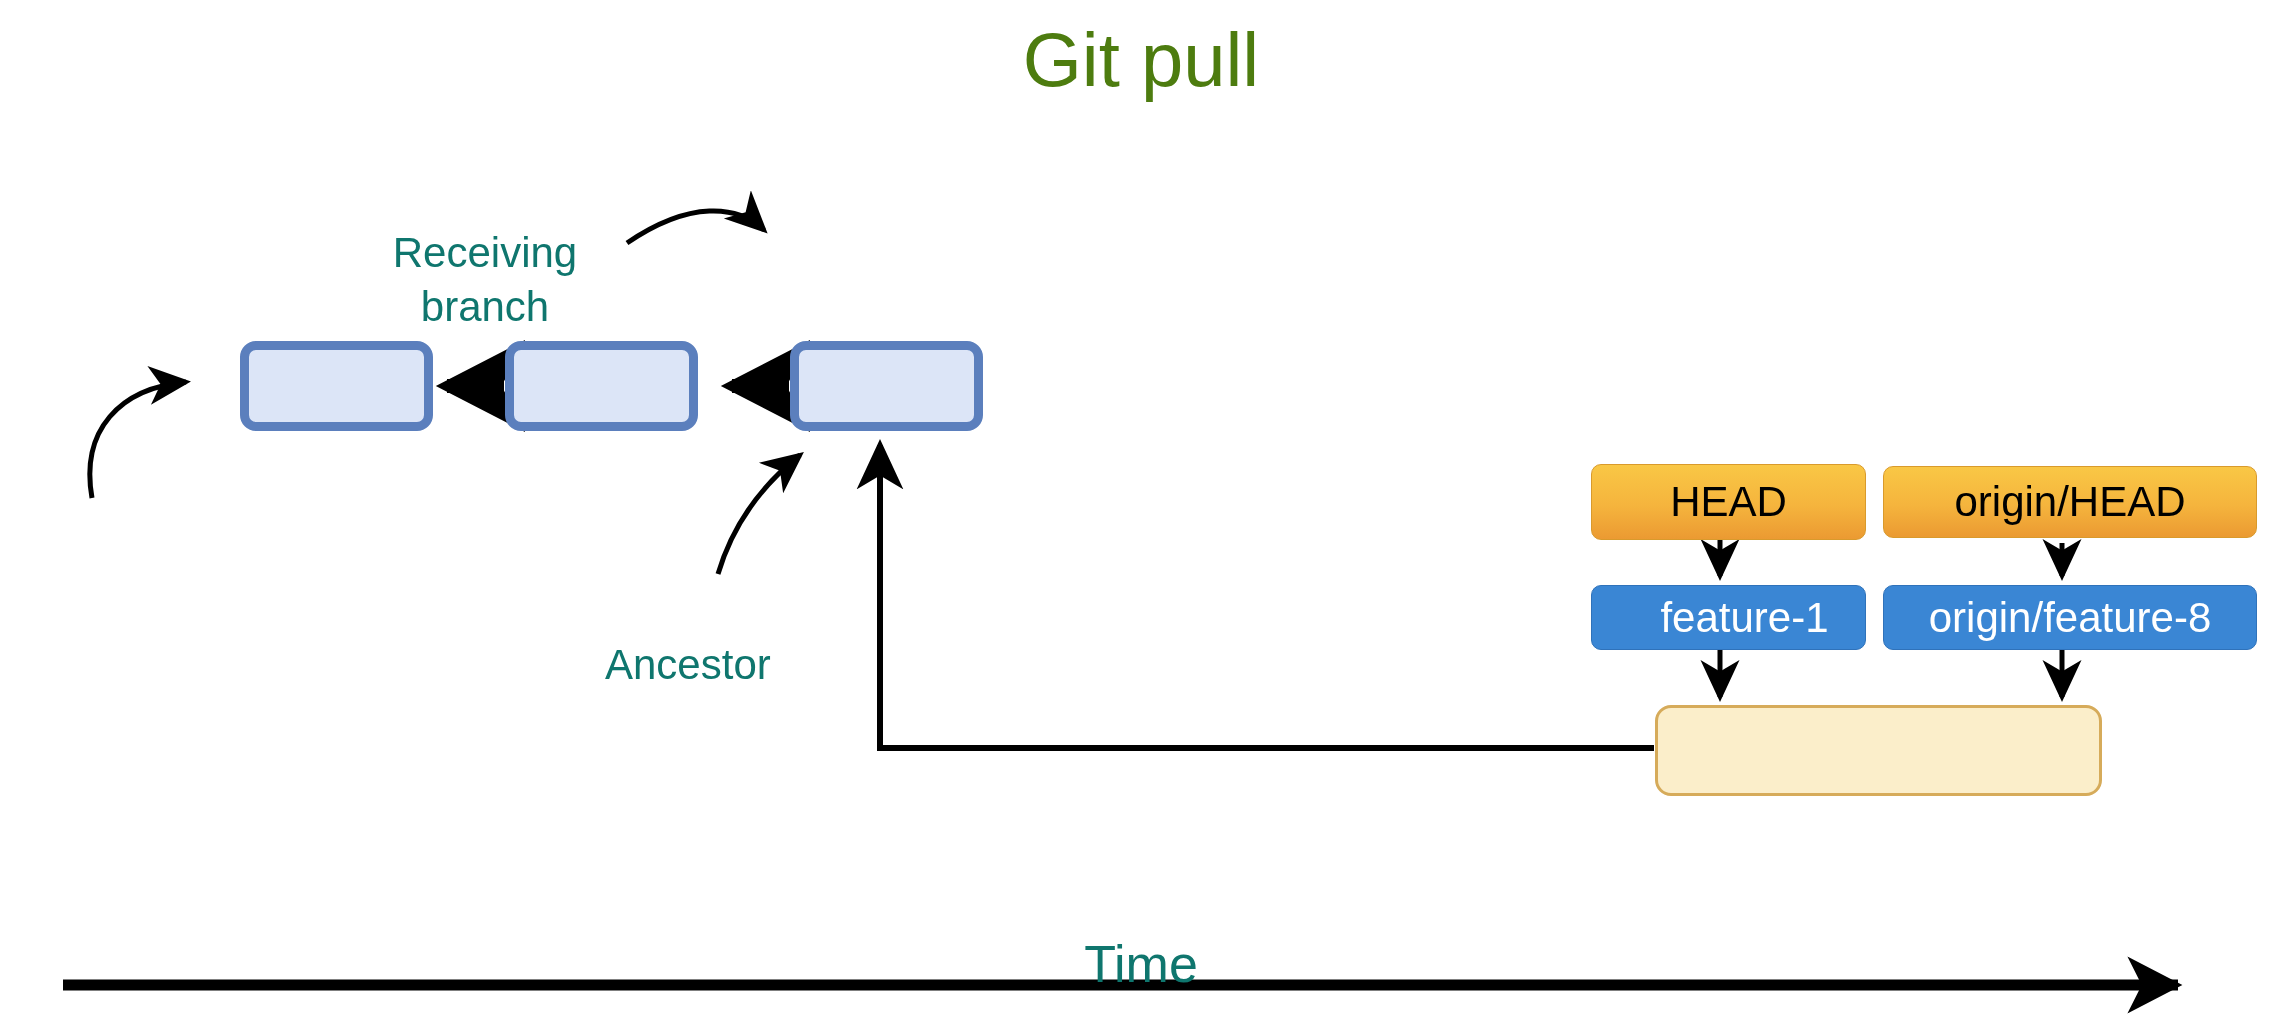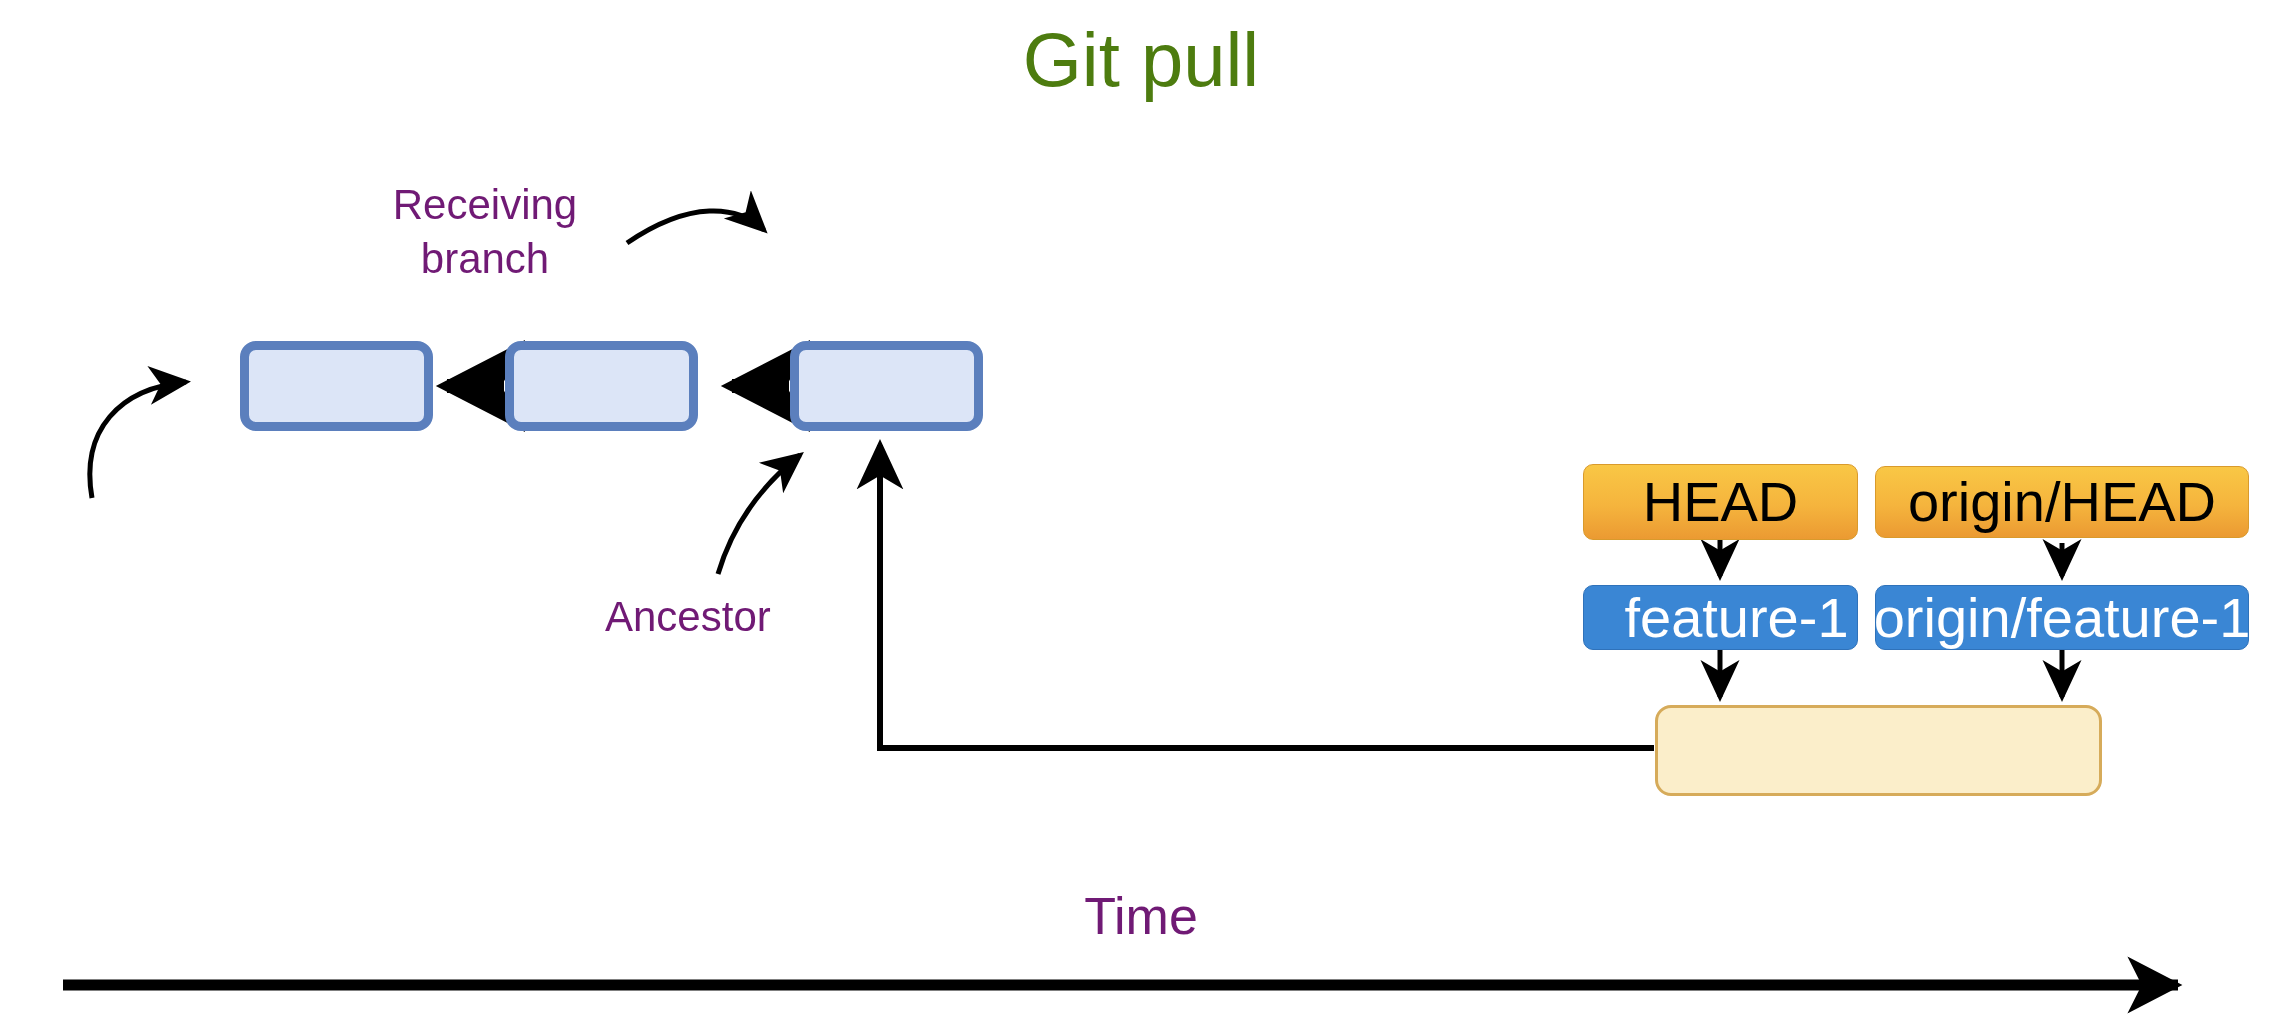--- a/index.html
+++ b/index.html
@@ -51,22 +51,23 @@
   }
   #commit-1 { left: 240px; top: 341px; width: 193px; height: 90px; }
   #commit-2 { left: 505px; top: 341px; width: 193px; height: 90px; }
   #commit-3 { left: 790px; top: 341px; width: 193px; height: 90px; }
 
   
   .annotation {
     position: absolute;
     font-size: 42px;
     line-height: 54px;
-    color: #701a75;
+    color: #0f766e;
     white-space: pre-line;
+    margin-top: 48px;
   }
   #label-receiving-branch {
     left: 380px;
     top: 178px;
     width: 210px;
     text-align: center;
   }
   #label-root-commit {
     left: 8px;
     top: 530px;
@@ -89,23 +90,24 @@
   }
 
   
   .ref-box {
     position: absolute;
     box-sizing: border-box;
     display: flex;
     align-items: center;
     justify-content: center;
     border-radius: 10px;
-    font-size: 56px;
+    font-size: 42px;
     line-height: 46px;
     white-space: nowrap;
+    margin-left: 8px;
   }
   .ref-box.head {
     background: linear-gradient(to bottom, #f9c745 0%, #f5b43d 55%, #eb9a32 100%);
     border: 1px solid #d99a2c;
     color: #000000;
   }
   .ref-box.branch {
     background: #3a86d4;
     border: 1px solid #2f72ba;
     color: #ffffff;
@@ -180,21 +182,21 @@
   <div class="ref-box head" id="ref-head">
     <span>HEAD</span>
   </div>
   <div class="ref-box head" id="ref-origin-head">
     <span>origin/HEAD</span>
   </div>
   <div class="ref-box branch" id="ref-feature-1">
     <span>feature-1</span>
   </div>
   <div class="ref-box branch" id="ref-origin-feature-1">
-    <span>origin/feature-1</span>
+    <span>origin/feature-8</span>
   </div>
 
   <div class="annotation" id="label-receiving-branch">Receiving
 branch</div>
   <div class="annotation" id="label-time">Time</div>
   <div class="annotation" id="label-ancestor">Ancestor</div>
 
 </div>
 
 </body></html>

